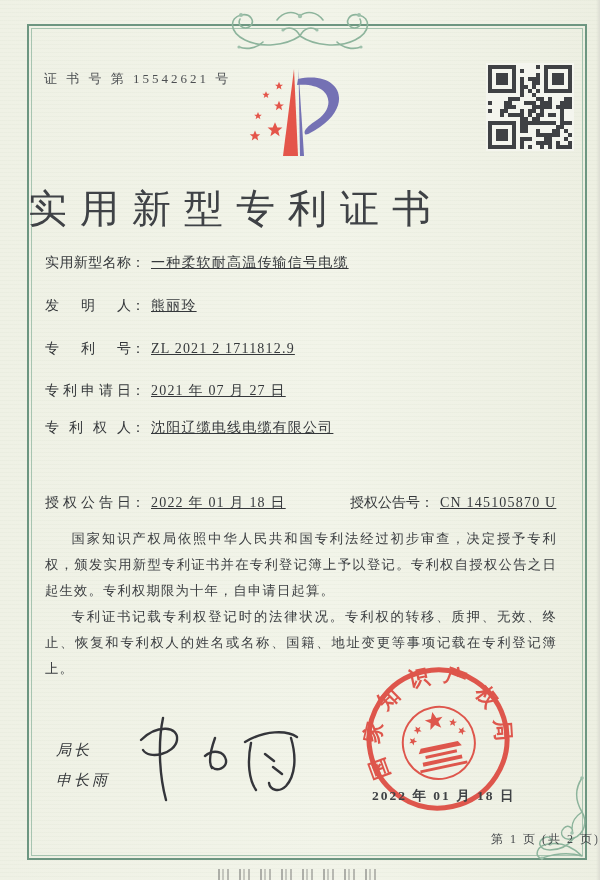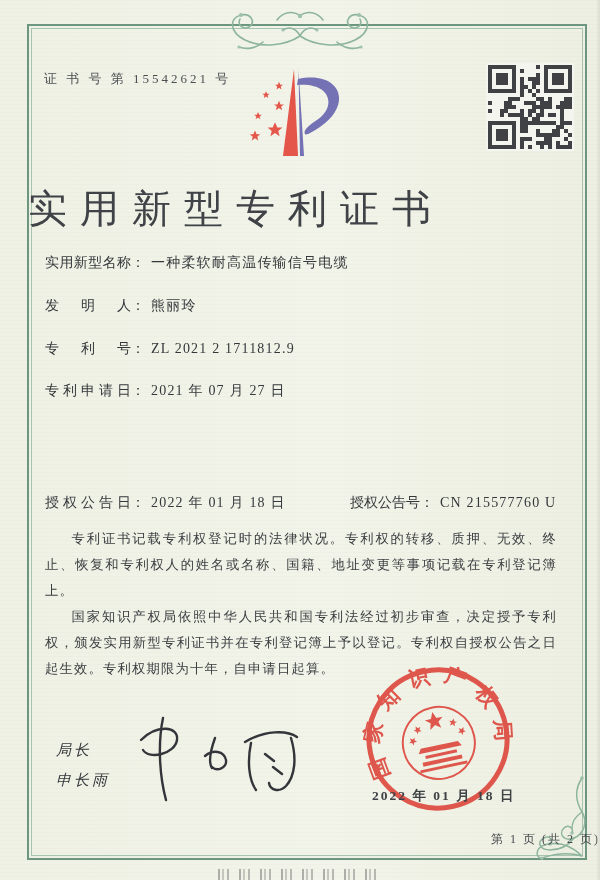--- a/index.html
+++ b/index.html
@@ -21,21 +21,21 @@
         letter-spacing:3px;}
   .qr{position:absolute;left:486px;top:63px;width:88px;height:88px;}
   .logo{position:absolute;left:246px;top:66px;width:106px;height:98px;}
   .title{position:absolute;left:0;top:182px;width:100%;text-align:left;
         font-size:39px;color:#3f4246;letter-spacing:13px;text-indent:13px;margin-left:15px;}
   
   .row{position:absolute;left:45px;font-size:14px;color:#35383b;white-space:nowrap;}
   .row .lbl{display:inline-block;width:86px;text-align:justify;text-align-last:justify;
         vertical-align:bottom;}
   .row .colon{display:inline-block;margin-right:6px;}
-  .row .val{letter-spacing:1.2px;}
+  .row .val{letter-spacing:1.2px;text-decoration:underline;}
   .row2{position:absolute;left:305px;top:0;font-size:14px;color:#35383b;white-space:nowrap;}
   
   .paras{position:absolute;left:45px;top:526px;width:512px;font-size:13.3px;
         color:#3b3e41;line-height:26px;text-align:justify;letter-spacing:1.2px;}
   .paras p{margin:0;text-indent:2em;}
   
   .signoff{position:absolute;left:56px;top:735px;font-size:15px;color:#34373a;
         letter-spacing:3px;line-height:30px;font-style:italic;}
   .sig{position:absolute;left:125px;top:710px;width:205px;height:100px;}
   
@@ -262,30 +262,33 @@
   </div>
   <div class="row" style="top:297px">
     <span class="lbl">发明人</span><span class="colon">：</span><span class="val">熊丽玲</span>
   </div>
   <div class="row" style="top:340px">
     <span class="lbl">专利号</span><span class="colon">：</span><span class="val">ZL 2021 2 1711812.9</span>
   </div>
   <div class="row" style="top:382px">
     <span class="lbl">专利申请日</span><span class="colon">：</span><span class="val">2021 年 07 月 27 日</span>
   </div>
+  <div class="row" style="top:419px">
+    <span class="lbl">专利权人</span><span class="colon">：</span><span class="val">沈阳辽缆电线电缆有限公司</span>
+  </div>
   <div class="row" style="top:494px;width:512px">
     <span class="lbl">授权公告日</span><span class="colon">：</span><span class="val">2022 年 01 月 18 日</span>
     <span class="row2">
-      <span>授权公告号</span><span class="colon">：</span><span class="val">CN 215577760 U</span>
+      <span>授权公告号</span><span class="colon">：</span><span class="val">CN 145105870 U</span>
     </span>
   </div>
 
   <div class="paras">
+    <p>国家知识产权局依照中华人民共和国专利法经过初步审查，决定授予专利权，颁发实用新型专利证书并在专利登记簿上予以登记。专利权自授权公告之日起生效。专利权期限为十年，自申请日起算。</p>
     <p>专利证书记载专利权登记时的法律状况。专利权的转移、质押、无效、终止、恢复和专利权人的姓名或名称、国籍、地址变更等事项记载在专利登记簿上。</p>
-    <p>国家知识产权局依照中华人民共和国专利法经过初步审查，决定授予专利权，颁发实用新型专利证书并在专利登记簿上予以登记。专利权自授权公告之日起生效。专利权期限为十年，自申请日起算。</p>
   </div>
 
   <div class="signoff">
     <div>局长</div>
     <div>申长雨</div>
   </div>
 
   <svg class="sig" viewBox="0 0 205 100">
     <g stroke="#34353a" stroke-width="2.4" fill="none" stroke-linecap="round" stroke-linejoin="round">
       <path d="M38,8 C33,32 34,64 41,90"></path>

